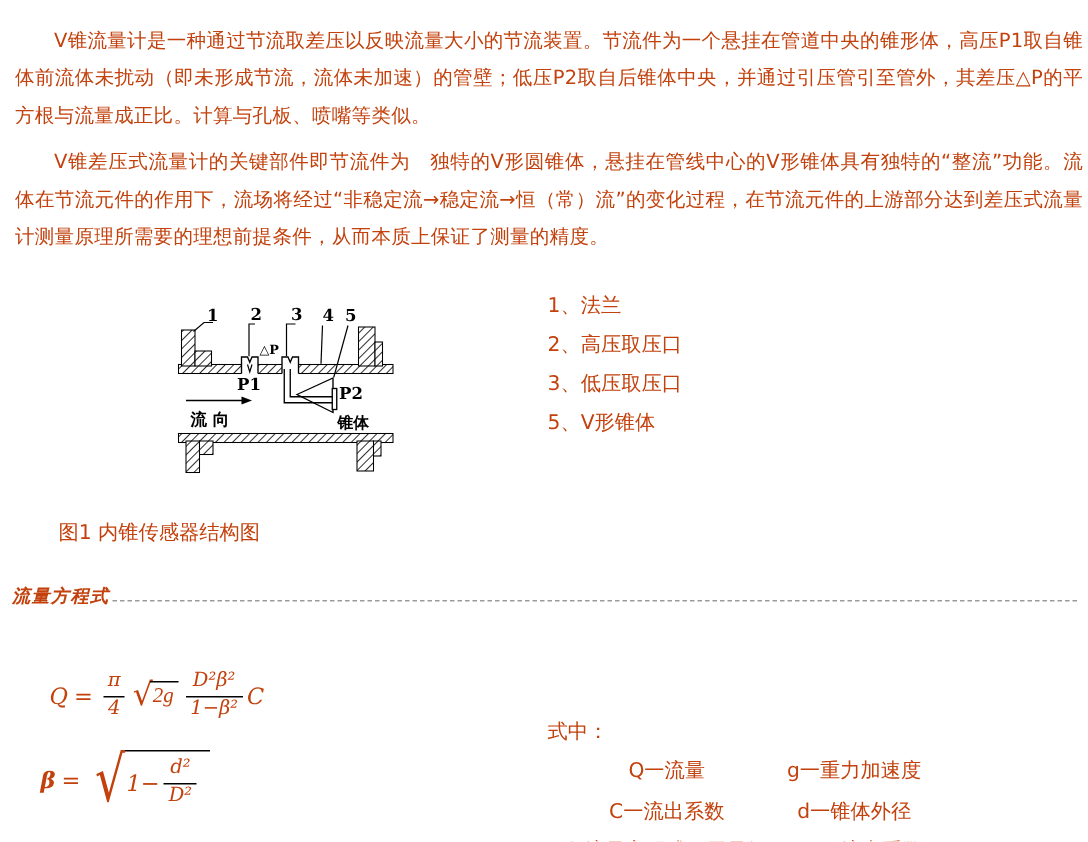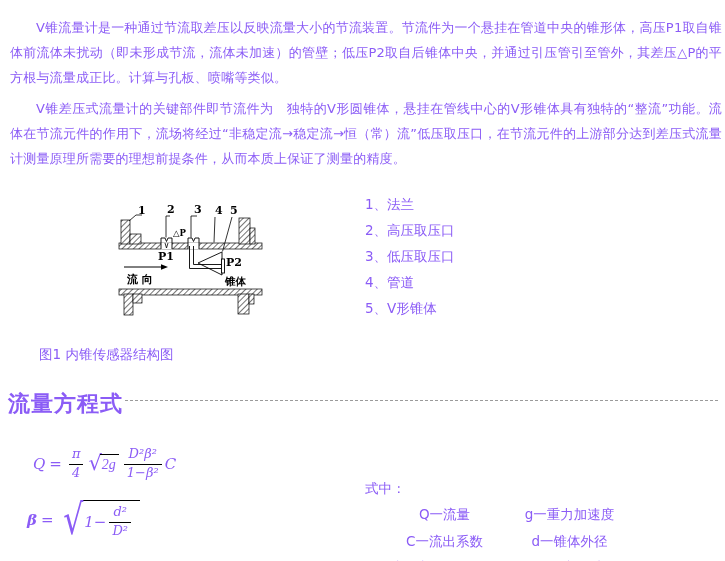--- a/index.html
+++ b/index.html
@@ -1,31 +1,31 @@
 <!DOCTYPE html>
 <html><head>
 <meta charset="utf-8">
 <style>
   html,body{margin:0;padding:0;background:#fff;}
   .page{position:relative;width:725px;height:561px;background:#fff;overflow:hidden;
-        font-family:"DejaVu Sans",sans-serif;color:#8b5cf6;}
+        font-family:"DejaVu Sans",sans-serif;color:#c2410c;}
   .para{position:absolute;left:10px;width:712px;font-size:13px;line-height:25px;
         text-indent:26px;text-align:justify;letter-spacing:0.2px;}
   .para1{top:15px;}
   .para2{top:96px;}
 
   
   .fig-legend{position:absolute;left:365px;top:191px;font-size:13.5px;line-height:26px;}
   .fig-legend div{white-space:nowrap;}
 
   .fig-caption{position:absolute;left:39px;top:346px;font-size:13.5px;}
 
   
   .section-head{position:absolute;left:8px;top:389px;width:710px;display:flex;align-items:flex-start;}
-  .section-head .title{font-size:22px;font-weight:bold;letter-spacing:1px;white-space:nowrap;}
+  .section-head .title{font-size:12px;font-weight:bold;letter-spacing:1px;white-space:nowrap;font-style:italic;}
   .section-head .rule{flex:1;border-top:1px dashed #9a9a9a;margin-top:11px;margin-left:2px;}
 
   
   .formula{position:absolute;display:flex;align-items:center;font-family:"DejaVu Serif",serif;
            font-style:italic;font-size:15px;}
   .formula1{left:33px;top:446px;}
   .formula2{left:27px;top:500px;}
   .frac{display:inline-flex;flex-direction:column;align-items:center;font-size:13px;
         line-height:1.3;margin:0 3px;}
   .frac .num{align-self:stretch;text-align:center;border-bottom:1px solid #000;padding:0 3px 1px 3px;}
@@ -46,21 +46,21 @@
   .where .w-grid span{white-space:nowrap;}
 
   svg text{font-family:"DejaVu Serif",serif;}
 </style>
 </head>
 <body>
 
 <div class="page">
 
   <div class="para para1">V锥流量计是一种通过节流取差压以反映流量大小的节流装置。节流件为一个悬挂在管道中央的锥形体，高压P1取自锥体前流体未扰动（即未形成节流，流体未加速）的管壁；低压P2取自后锥体中央，并通过引压管引至管外，其差压△P的平方根与流量成正比。计算与孔板、喷嘴等类似。</div>
-  <div class="para para2">V锥差压式流量计的关键部件即节流件为　独特的V形圆锥体，悬挂在管线中心的V形锥体具有独特的“整流”功能。流体在节流元件的作用下，流场将经过“非稳定流→稳定流→恒（常）流”低压取压口，在节流元件的上游部分达到差压式流量计测量原理所需要的理想前提条件，从而本质上保证了测量的精度。</div>
+  <div class="para para2">V锥差压式流量计的关键部件即节流件为　独特的V形圆锥体，悬挂在管线中心的V形锥体具有独特的“整流”功能。流体在节流元件的作用下，流场将经过“非稳定流→稳定流→恒（常）流”的变化过程，在节流元件的上游部分达到差压式流量计测量原理所需要的理想前提条件，从而本质上保证了测量的精度。</div>
 
   <svg style="position:absolute;left:112px;top:196px;" width="156" height="124" viewBox="0 0 156 124">
     <defs>
       <pattern id="hatch" width="4" height="4" patternUnits="userSpaceOnUse" patternTransform="rotate(45)">
         <rect width="4" height="4" fill="#ffffff"></rect>
         <line x1="0" y1="0" x2="0" y2="4" stroke="#000" stroke-width="1.1"></line>
       </pattern>
     </defs>
 
     <rect x="7" y="47" width="143" height="6" fill="url(#hatch)" stroke="#000" stroke-width="0.7"></rect>
@@ -116,21 +116,20 @@
       <line x1="12" y1="71" x2="50" y2="71" stroke="#000" stroke-width="1"></line>
       <polygon points="49,68.3 56,71 49,73.7" fill="#000"></polygon>
     </g>
     <text x="15" y="87" font-size="11" font-weight="bold">流  向</text>
   </svg>
 
   <div class="fig-legend">
     <div>1、法兰</div>
     <div>2、高压取压口</div>
     <div>3、低压取压口</div>
-    <div>4、管道</div>
     <div>5、V形锥体</div>
   </div>
 
   <div class="fig-caption">图1  内锥传感器结构图</div>
 
   <div class="section-head">
     <span class="title">流量方程式</span>
     <span class="rule"></span>
   </div>
 

